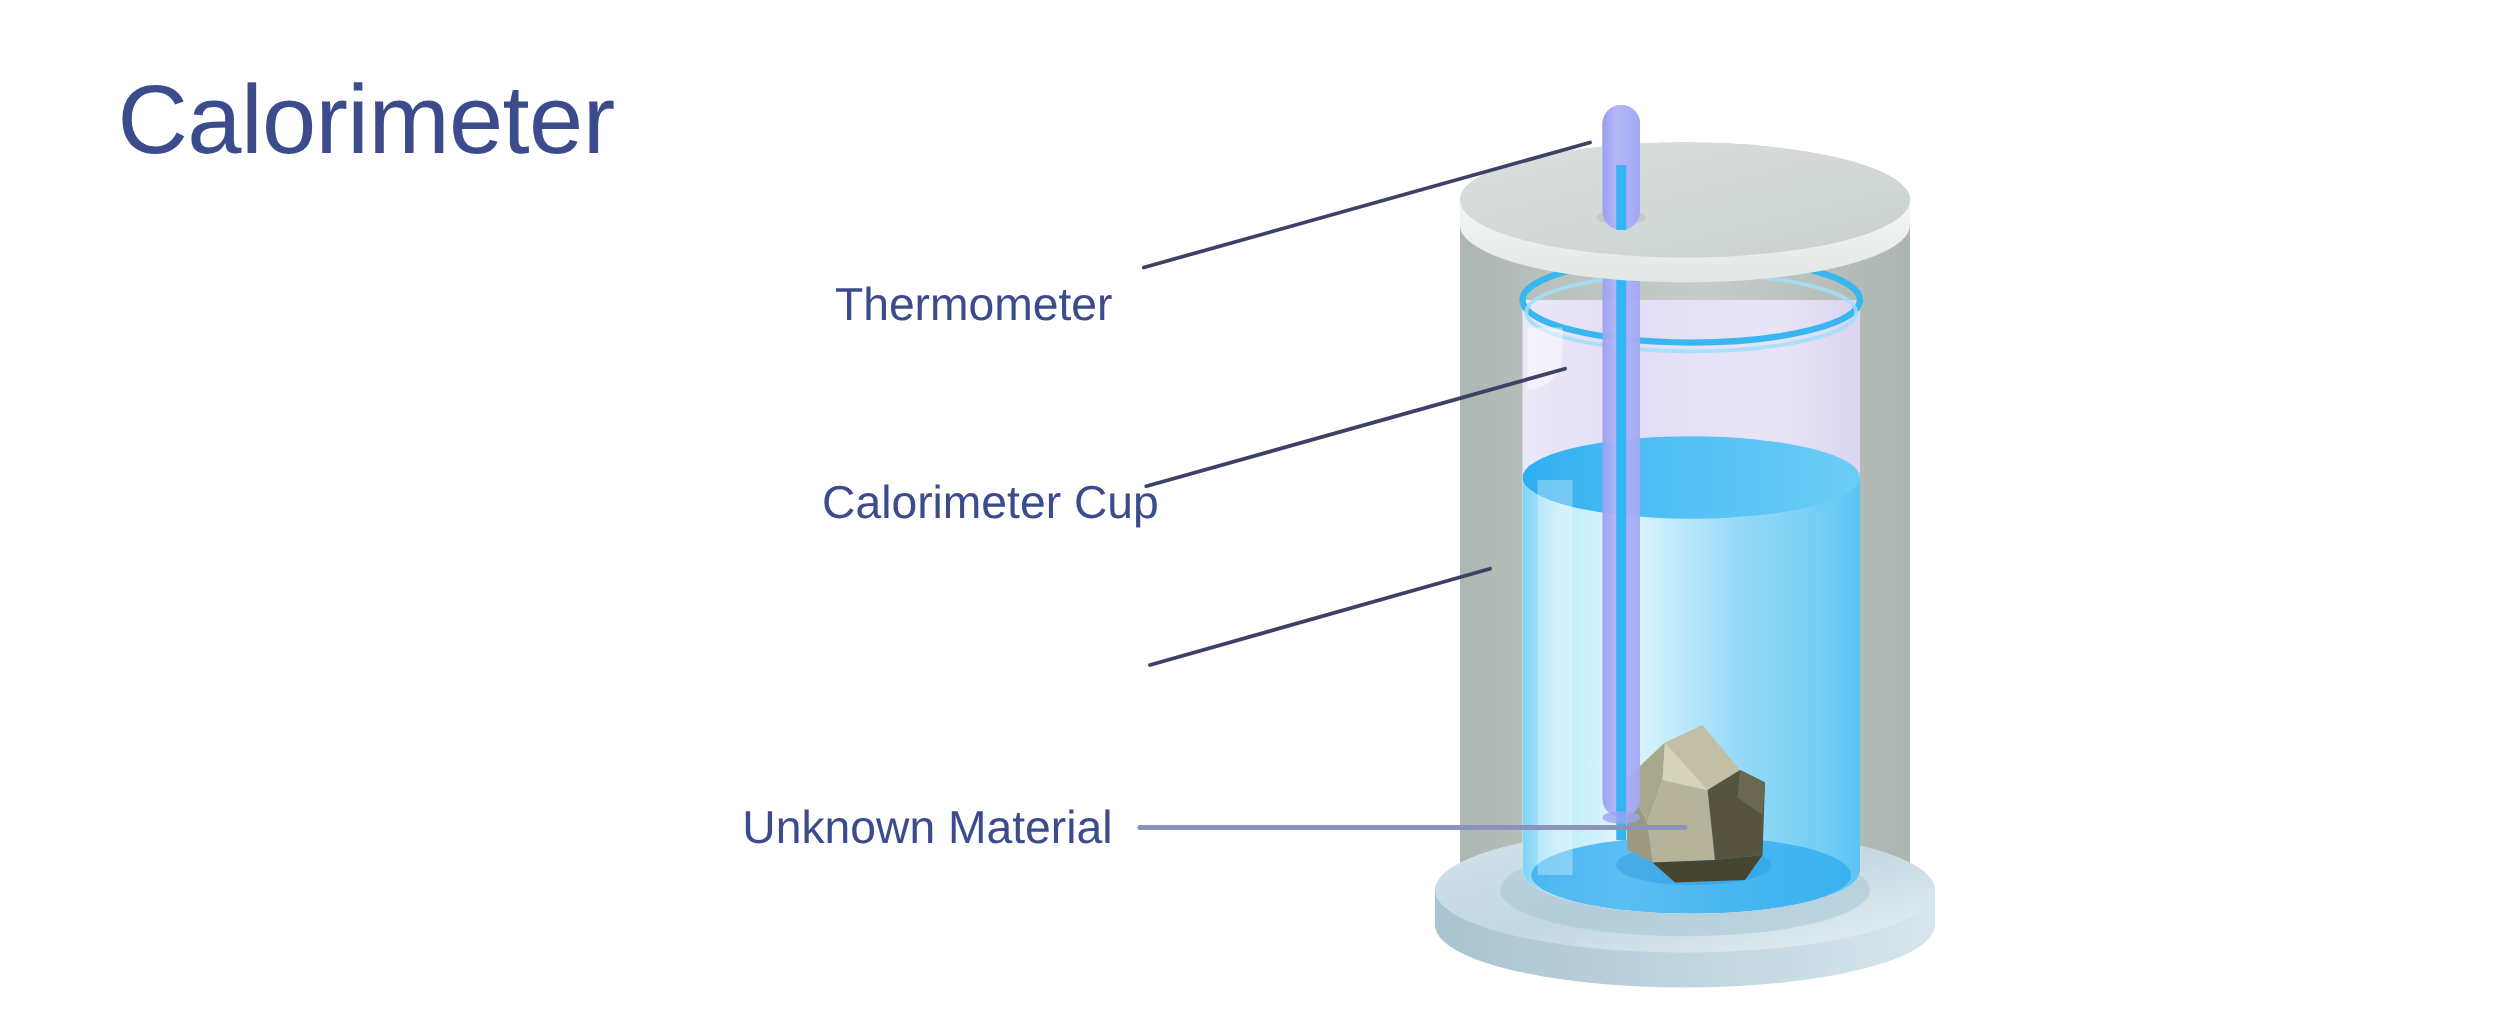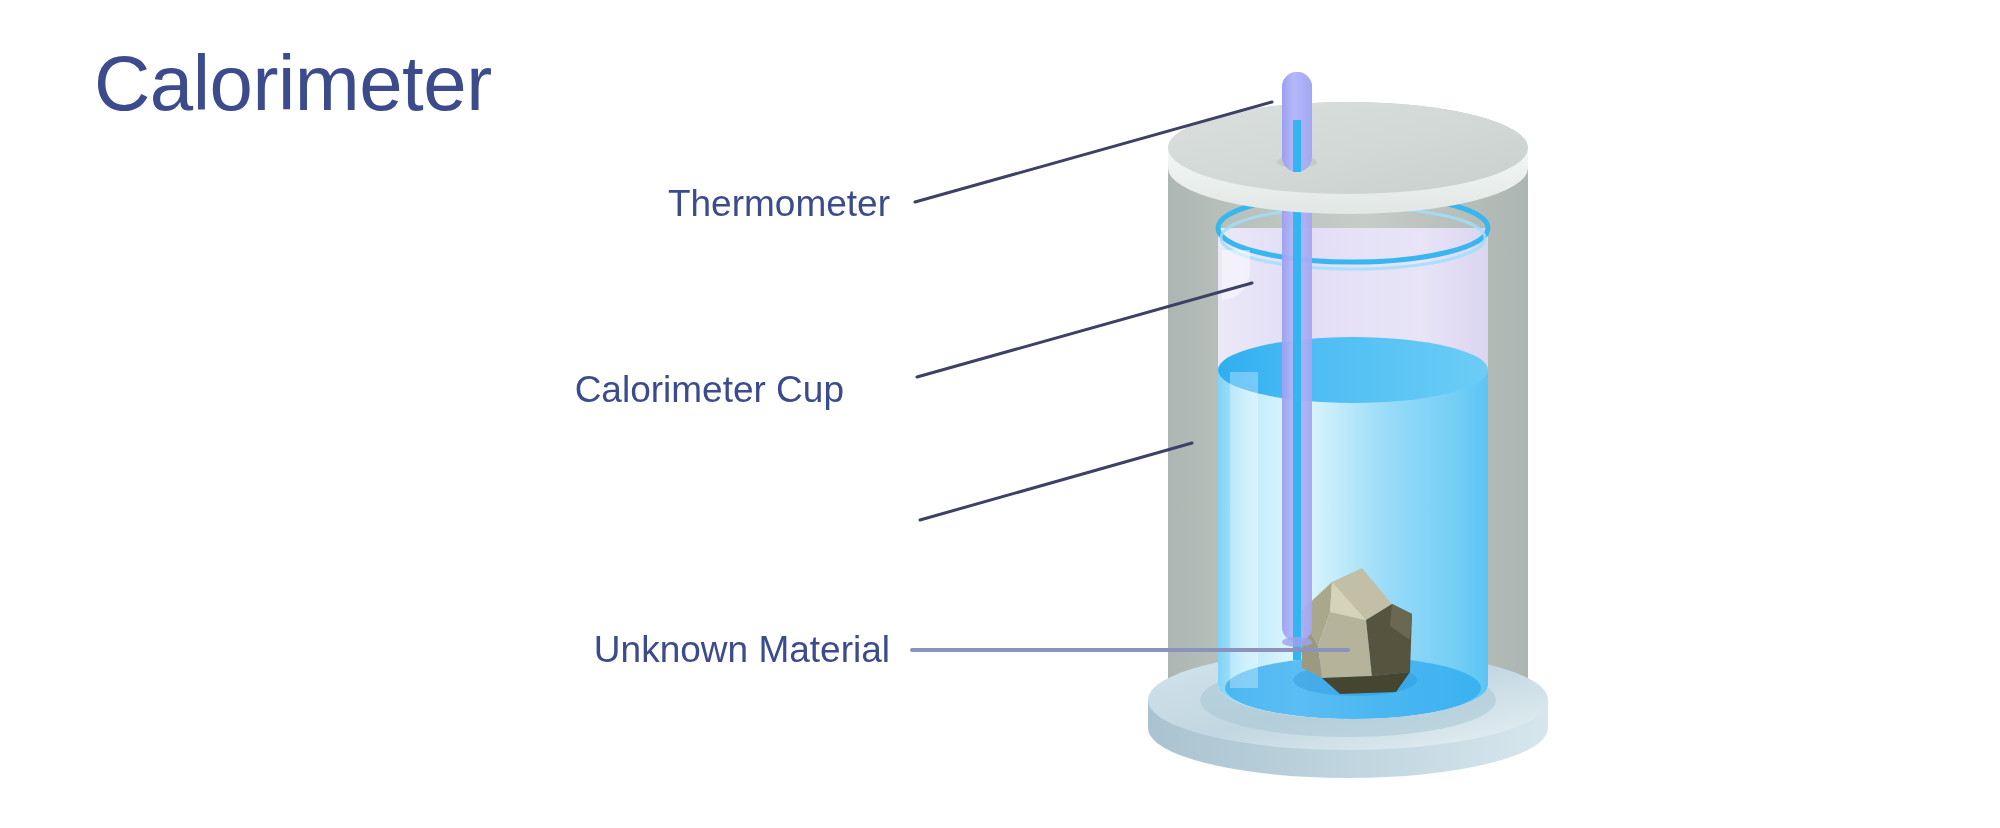--- a/index.html
+++ b/index.html
@@ -11,20 +11,21 @@
     width: 2000px;
     height: 828px;
     overflow: hidden;
     font-family: "Liberation Sans", sans-serif;
   }
   #stage {
     position: relative;
     width: 2000px;
     height: 795px;
     background: #ffffff;
+    margin-top: 12px;
   }
   #title {
     position: absolute;
     left: 94px;
     top: 38px;
     font-size: 78px;
     font-weight: 400;
     letter-spacing: -0.5px;
     color: #3c4b8c;
     font-family: "Liberation Sans", sans-serif;
@@ -33,22 +34,22 @@
   .label {
     position: absolute;
     font-size: 37px;
     font-weight: 400;
     color: #3c4b8c;
     font-family: "Liberation Sans", sans-serif;
     white-space: nowrap;
     text-align: right;
     transform: translate(-100%, -50%);
   }
-  #lbl-thermometer { left: 890px; top: 204px; }
-  #lbl-cup         { left: 844px; top: 390px; }
+  #lbl-thermometer { left: 890px; top: 232px; }
+  #lbl-cup         { left: 927px; top: 390px; }
   #lbl-insulating  { left: 890px; top: 518px; }
   #lbl-unknown     { left: 890px; top: 650px; text-align: center; }
 
   #art {
     position: absolute;
     left: 0;
     top: 0;
     width: 2000px;
     height: 828px;
   }

